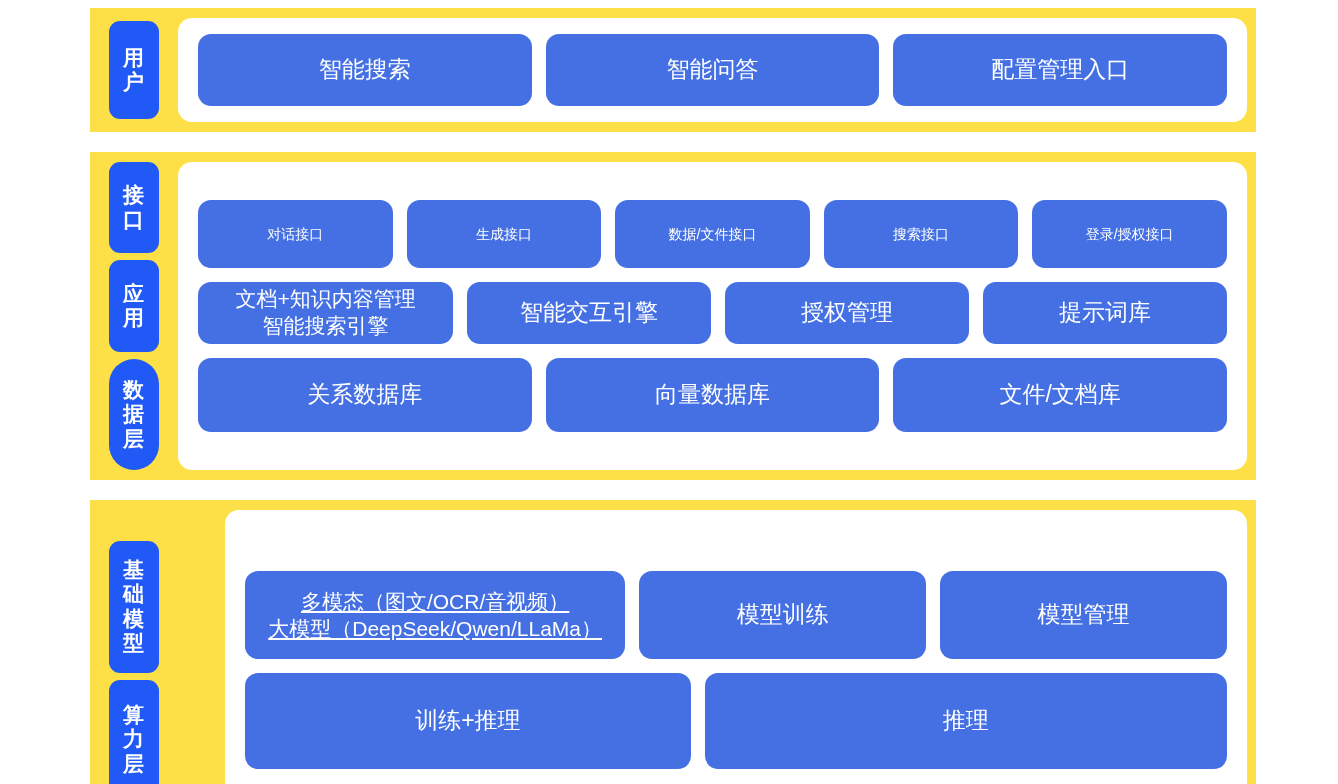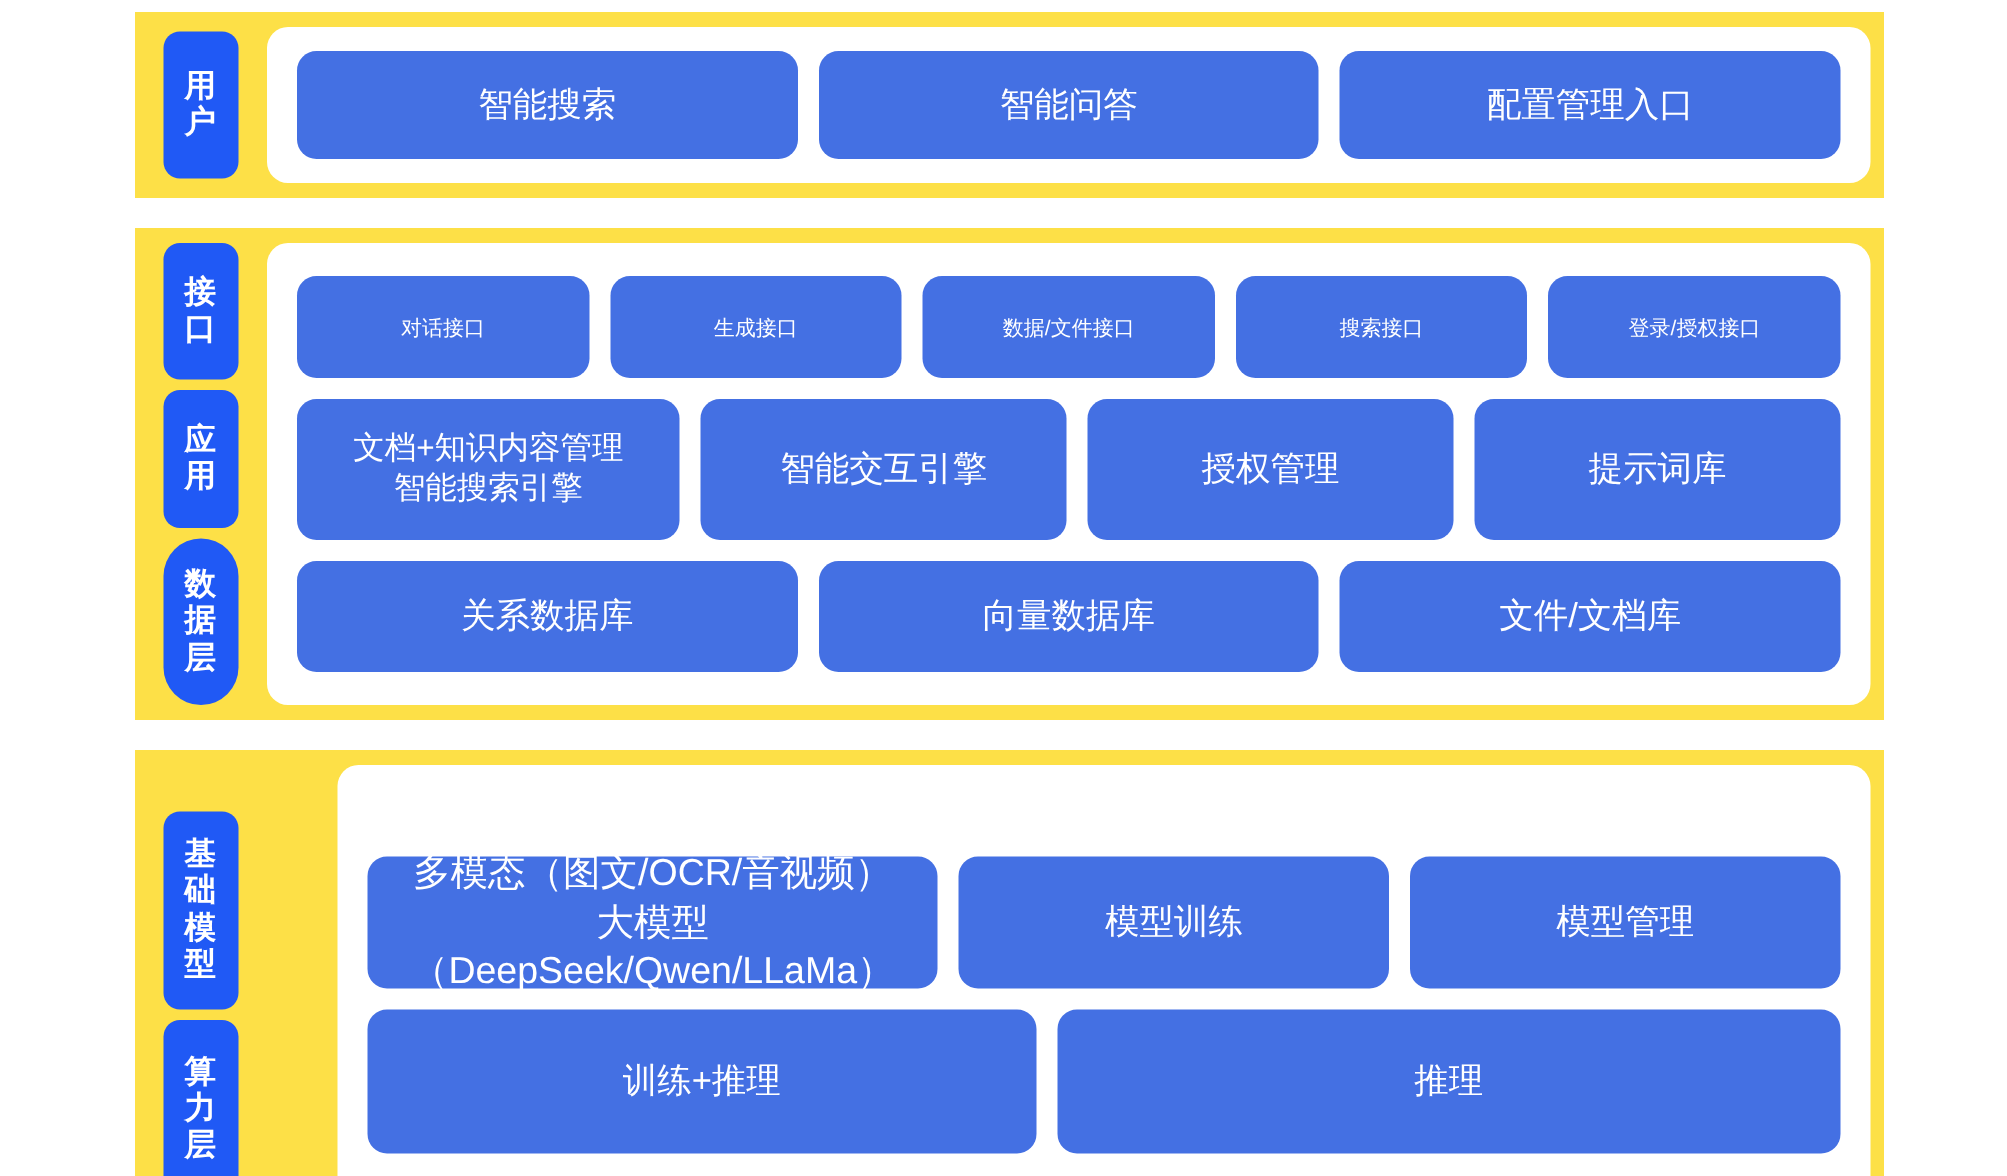--- a/index.html
+++ b/index.html
@@ -108,36 +108,36 @@
   }
 
   
   .sec-user { top: 8px; height: 124px; }
   .sec-user .box { height: 72px; flex: 1 1 0; }
 
   
   .sec-mid { top: 152px; height: 328px; }
   .sec-mid .card { gap: 14px; padding: 16px 20px; }
   .sec-mid .row { height: 68px; }
-  .sec-mid .row.r-app { height: 94px; }
+  .sec-mid .row.r-app { height: 62px; }
   .sec-mid .row.r-data { height: 74px; }
   .sec-mid .box { height: 100%; }
 
   .row.r-iface .box { flex: 1 1 0; font-size: 14px; }
   .row.r-app .box.w-doc   { flex: 1.05 1 0; font-size: 21px; line-height: 1.28; }
   .row.r-app .box.w-other { flex: 1 1 0; }
   .row.r-data .box { flex: 1 1 0; }
 
   
   .sec-base { top: 500px; height: 340px; gap: 47px; }
   .sec-base .card { gap: 14px; padding: 16px 20px; }
   .sec-base .row.r-model { height: 88px; }
   .sec-base .row.r-compute { height: 96px; }
   .sec-base .box { height: 100%; }
-  .row.r-model .box.w-mm { flex: 1.35 1 0; font-size: 25px; line-height: 1.3; }
+  .row.r-model .box.w-mm { flex: 1.35 1 0; font-size: 21px; line-height: 1.3; text-decoration: underline; }
   .row.r-model .box.w-n  { flex: 1 1 0; }
   .row.r-compute .box.w-half-a { flex: 1 1 0; }
   .row.r-compute .box.w-half-b { flex: 1.18 1 0; }
 </style>
 </head>
 <body>
 
 <div class="diagram">
 
   <div class="section sec-user">

